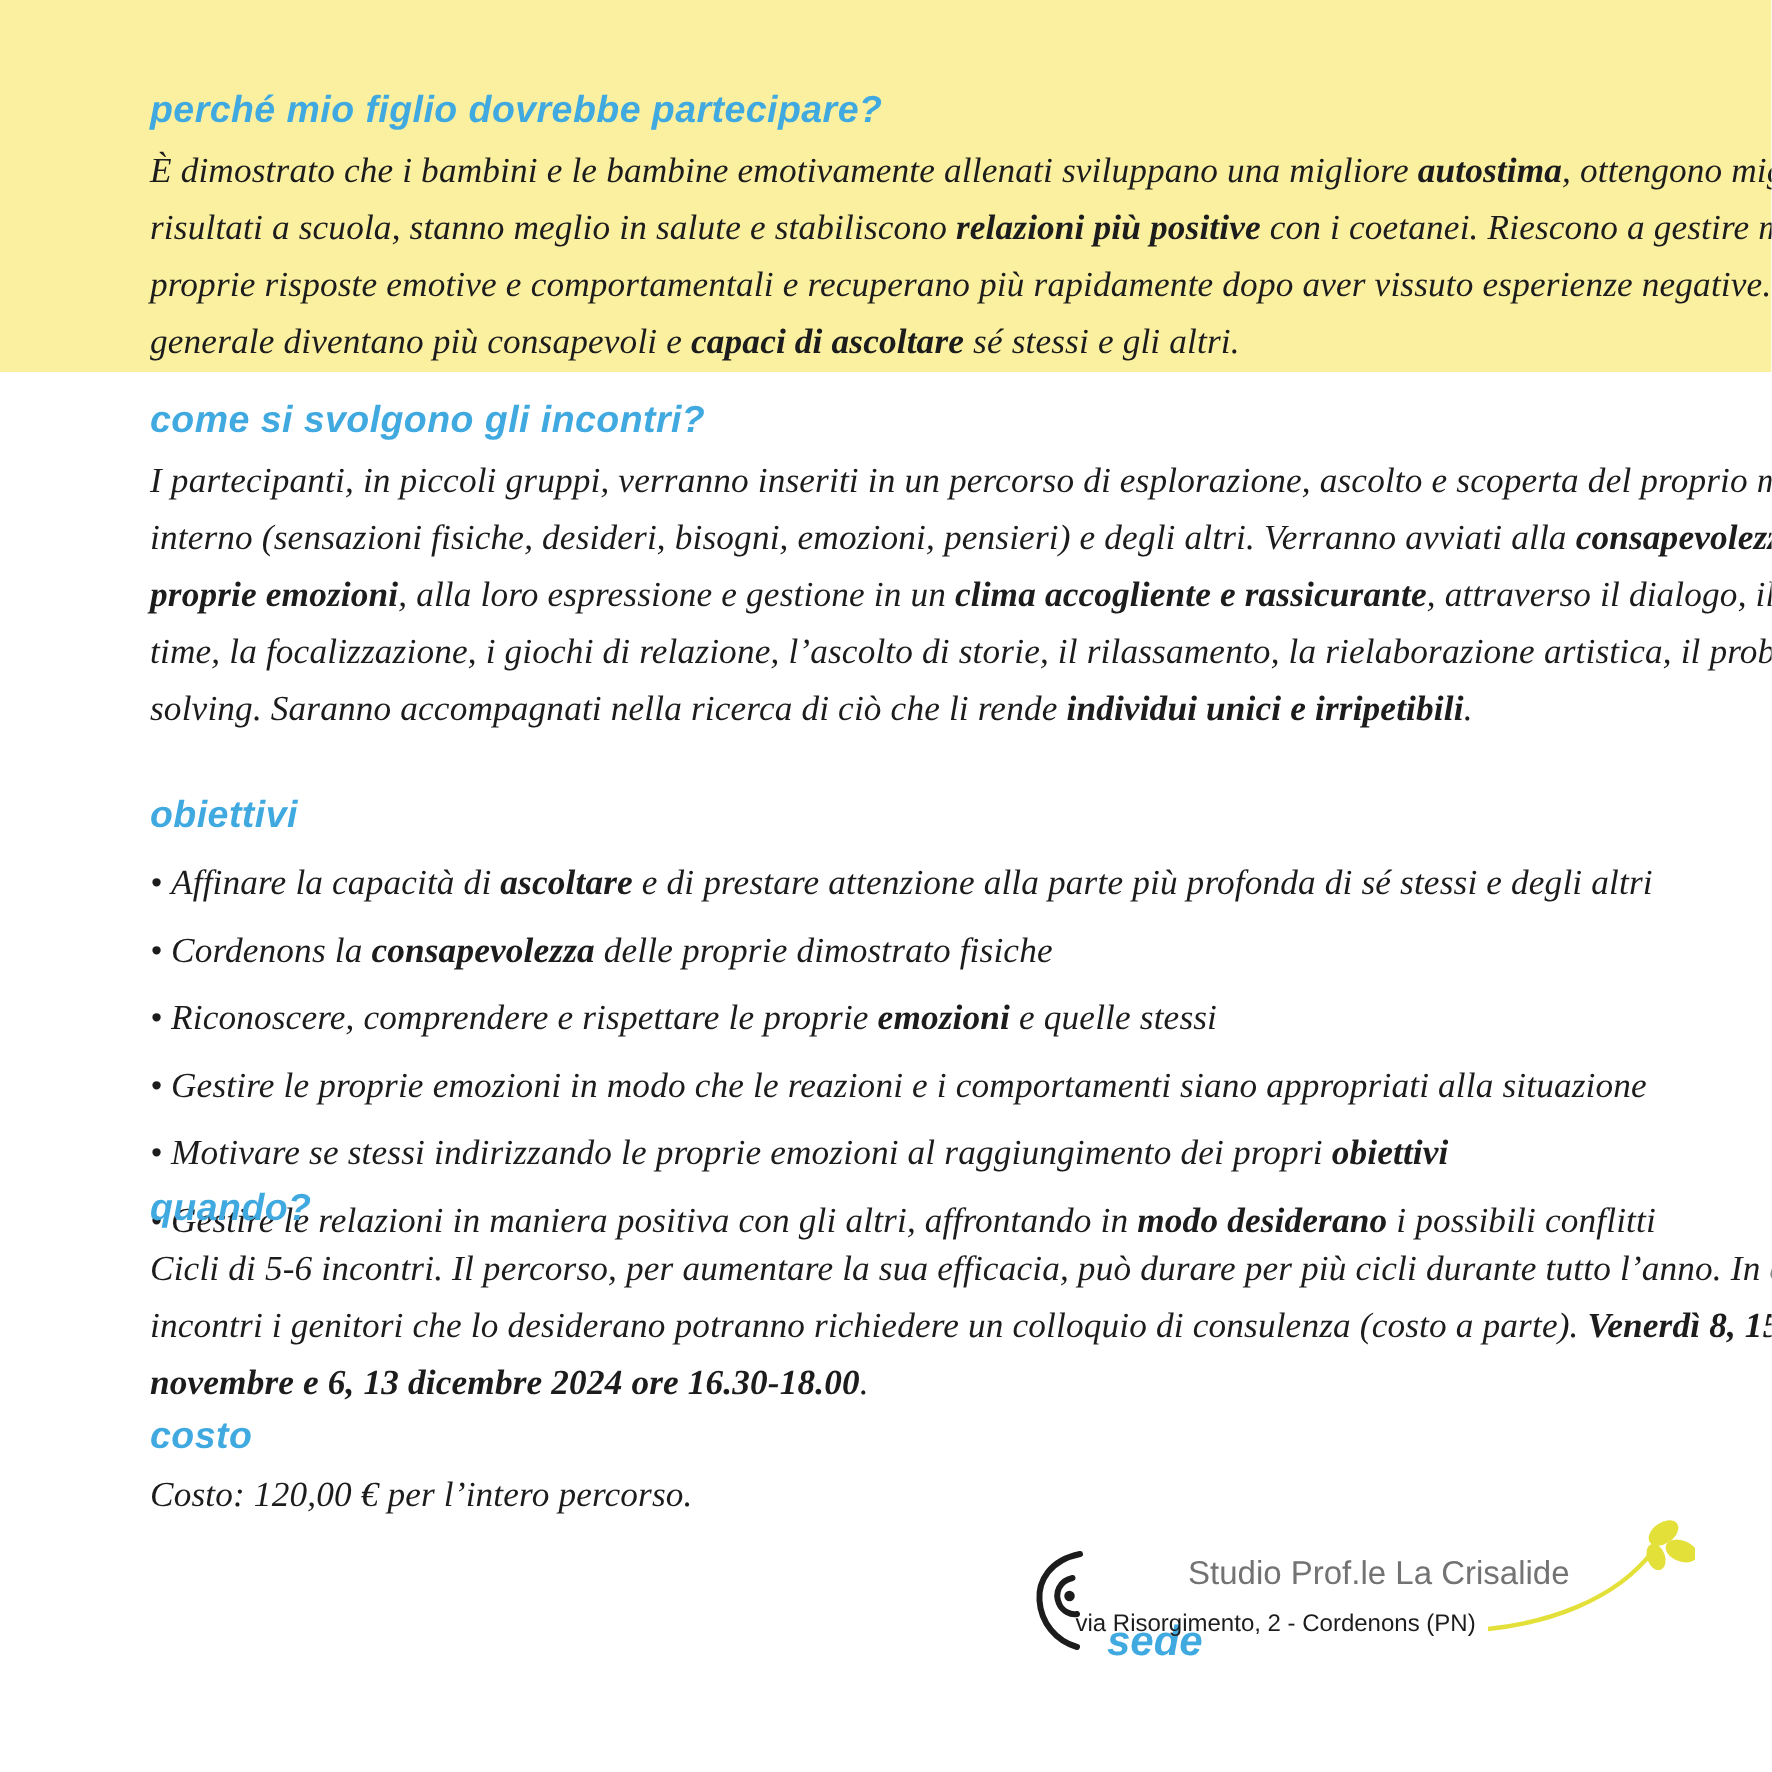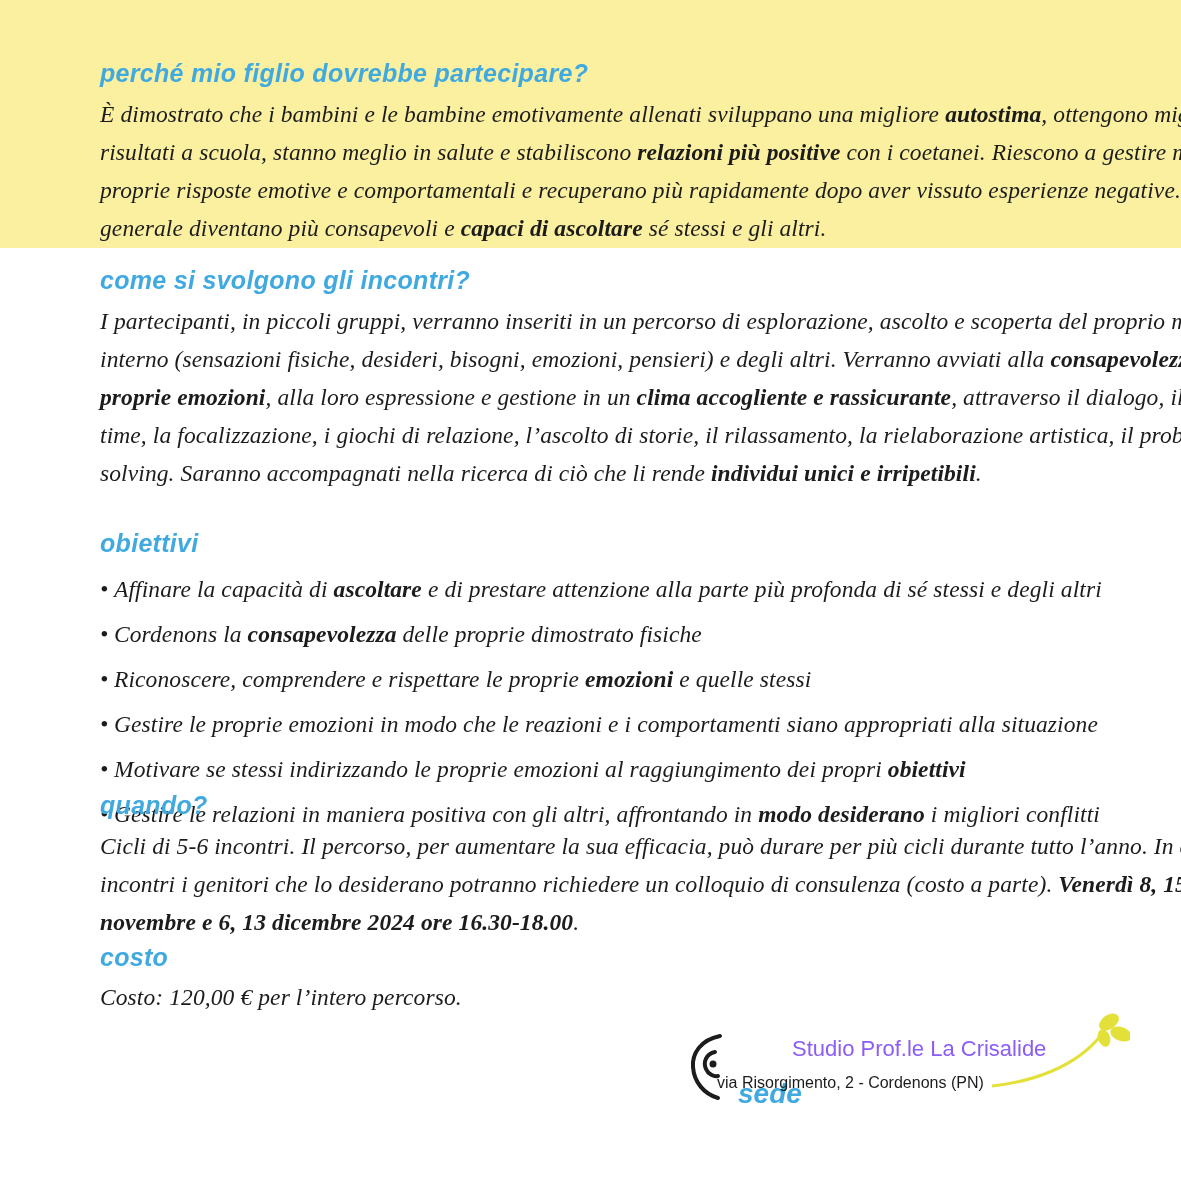--- a/index.html
+++ b/index.html
@@ -126,21 +126,21 @@
     font-size: 28px;
     color: #3fa9e0;
     margin-top: 44px;
   }
   .footer-line1 {
     position: absolute;
     left: 102px;
     top: 14px;
     font-family: "Liberation Sans", sans-serif;
     font-size: 22px;
-    color: #8b5cf6;
+    color: #737373;
     white-space: nowrap;
   }
   .footer-line2 {
     position: absolute;
     left: 27px;
     top: 52px;
     font-family: "Liberation Sans", sans-serif;
     font-size: 16px;
     color: #1c1c1c;
     white-space: nowrap;
@@ -173,21 +173,21 @@
     </section>
 
     <section class="block" id="blk-goals">
       <h2 class="heading">obiettivi</h2>
       <div class="bullets">
           <div class="bullet"><span class="dot">•</span><span>Affinare la capacità di </span><b>ascoltare</b><span> e di prestare attenzione alla parte più profonda di sé stessi e degli altri</span></div>
           <div class="bullet"><span class="dot">•</span><span>Cordenons la </span><b>consapevolezza</b><span> delle proprie dimostrato fisiche</span></div>
           <div class="bullet"><span class="dot">•</span><span>Riconoscere, comprendere e rispettare le proprie </span><b>emozioni</b><span> e quelle stessi</span></div>
           <div class="bullet"><span class="dot">•</span><span>Gestire le proprie emozioni in modo che le reazioni e i comportamenti siano appropriati alla situazione</span></div>
           <div class="bullet"><span class="dot">•</span><span>Motivare se stessi indirizzando le proprie emozioni al raggiungimento dei propri </span><b>obiettivi</b></div>
-          <div class="bullet"><span class="dot">•</span><span>Gestire le relazioni in maniera positiva con gli altri, affrontando in </span><b>modo desiderano</b><span> i migliori conflitti</span></div>
+          <div class="bullet"><span class="dot">•</span><span>Gestire le relazioni in maniera positiva con gli altri, affrontando in </span><b>modo desiderano</b><span> i possibili conflitti</span></div>
         </div>
     </section>
 
     <section class="block" id="blk-when">
       <h2 class="heading">quando?</h2>
       <p class="para"><span>Cicli di 5-6 incontri. Il percorso, per aumentare la sua efficacia, può durare per più cicli durante tutto l’anno. In coda agli incontri i genitori che lo desiderano potranno richiedere un colloquio di consulenza (costo a parte). </span><b>Venerdì 8, 15, 22, 29 novembre e 6, 13 dicembre 2024 ore 16.30-18.00</b><span>.</span></p>
     </section>
 
     <section class="block" id="blk-cost">
       <h2 class="heading">costo</h2>

